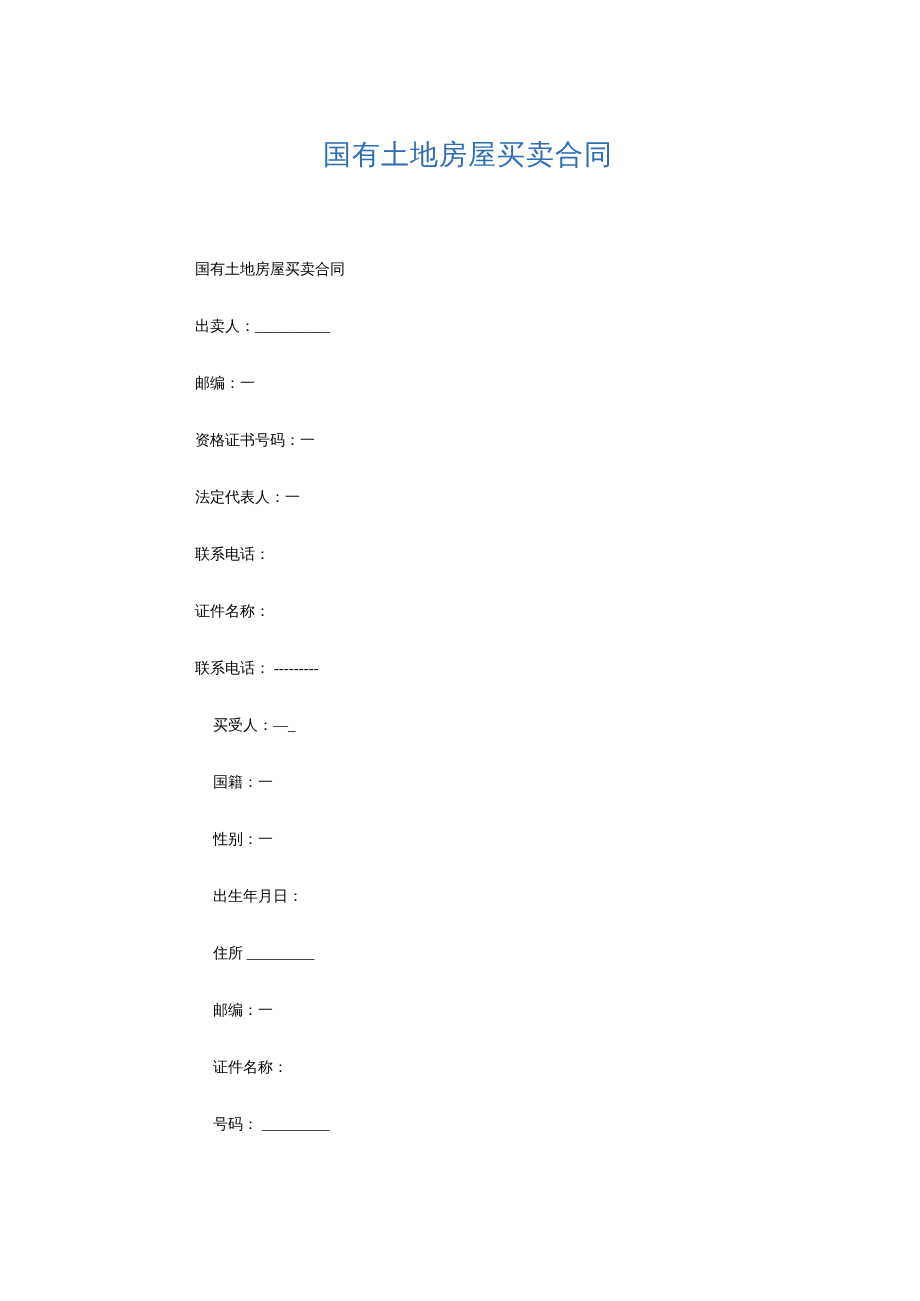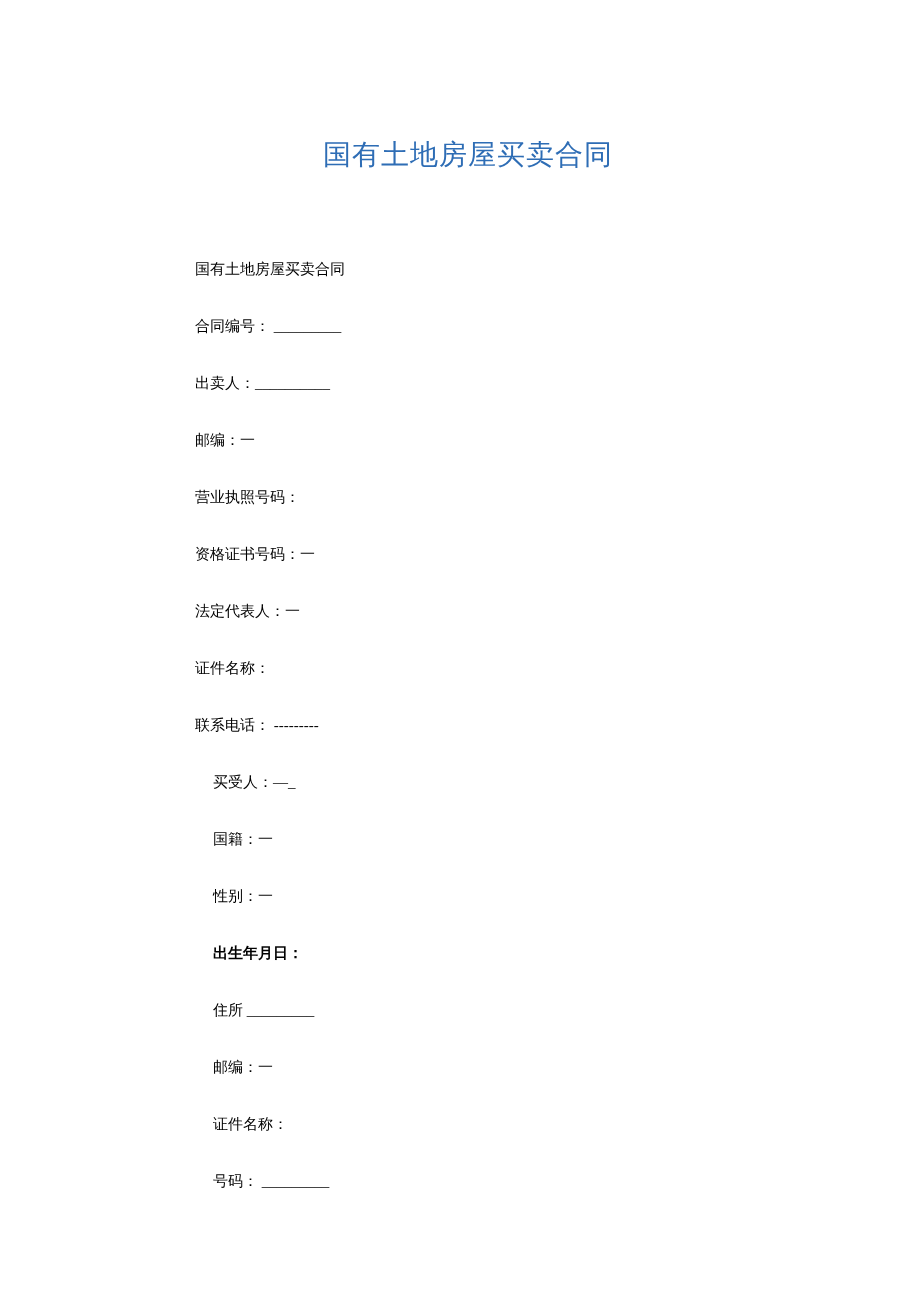--- a/index.html
+++ b/index.html
@@ -28,36 +28,35 @@
     .field {
       font-size: 15px;
       color: #000000;
       margin-bottom: 36px;
       line-height: 1.4;
     }
     .field.indented {
       padding-left: 18px;
     }
     .field.bold {
-      font-weight: bold;
+      font-weight: normal;
     }
   </style>
 </head>
 <body>
 
 <div class="page">
   <h1 class="title">国有土地房屋买卖合同</h1>
   <div id="fields-container">
       <div class="field">国有土地房屋买卖合同</div>
-      <div class="field">合同编号： _________</div>
       <div class="field">出卖人：__________</div>
       <div class="field">邮编：一</div>
-      <div class="field">营业执照号码：</div>
       <div class="field">资格证书号码：一</div>
       <div class="field">法定代表人：一</div>
+      <div class="field">联系电话：</div>
       <div class="field">证件名称：</div>
       <div class="field">联系电话： ---------</div>
       <div class="field indented">买受人：—_</div>
       <div class="field indented">国籍：一</div>
       <div class="field indented">性别：一</div>
       <div class="field indented bold">出生年月日：</div>
       <div class="field indented">住所 _________</div>
       <div class="field indented">邮编：一</div>
       <div class="field indented">证件名称：</div>
       <div class="field indented">号码： _________</div>

